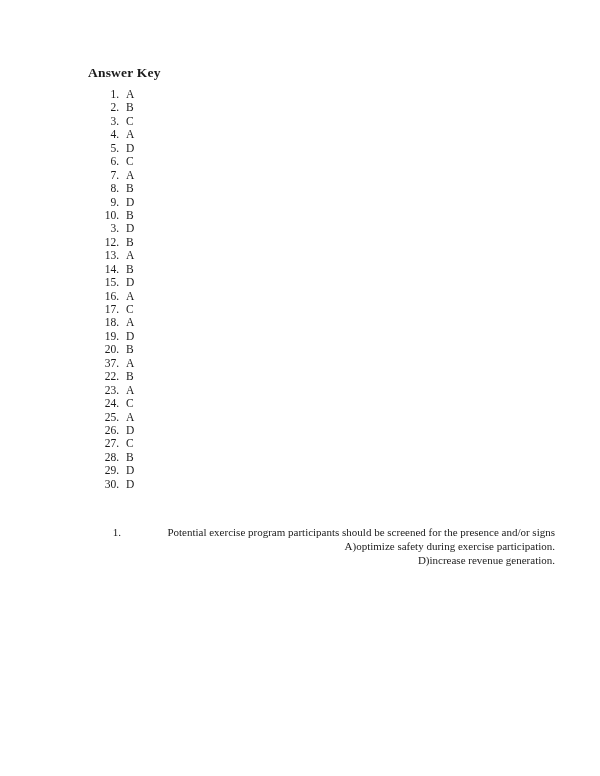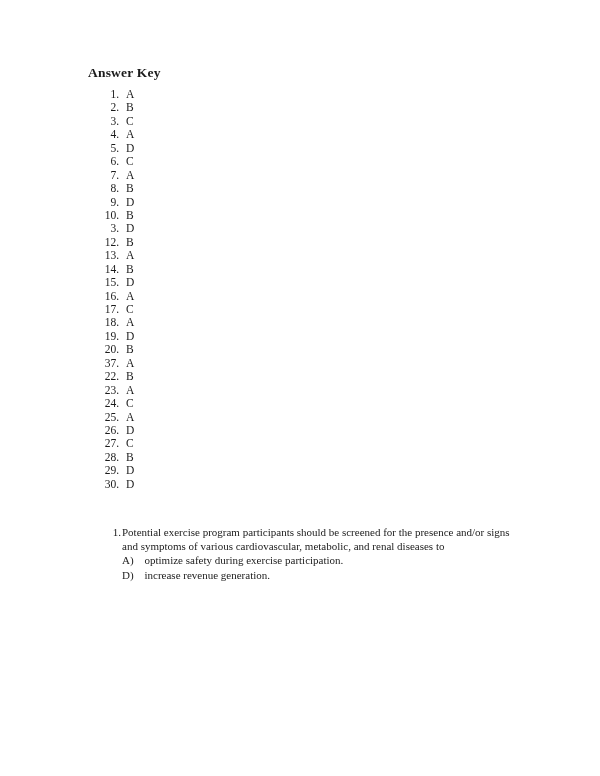--- a/index.html
+++ b/index.html
@@ -51,22 +51,23 @@
     display: flex;
     font-size: 11px;
     line-height: 14.2px;
   }
   .q-num {
     flex: none;
     width: 121px;
     text-align: right;
   }
   .q-body {
-    margin-left: 1px;
+    margin-left: 16px;
     width: 418px;
+    text-align: right;
   }
   .opt-row {
     white-space: nowrap;
   }
   .opt-label {
     display: inline-block;
     width: 22.5px;
   }
   .page-footer {
     position: absolute;
@@ -115,21 +116,20 @@
     <div class="ak-row"><span class="ak-num">27.</span><span class="ak-ans">C</span></div>
     <div class="ak-row"><span class="ak-num">28.</span><span class="ak-ans">B</span></div>
     <div class="ak-row"><span class="ak-num">29.</span><span class="ak-ans">D</span></div>
     <div class="ak-row"><span class="ak-num">30.</span><span class="ak-ans">D</span></div>
   </div>
 
   <div class="question">
     <span class="q-num">1.</span>
     <div class="q-body">
       <div>Potential exercise program participants should be screened for the presence and/or signs</div>
-      <div>and symptoms of various cardiovascular, metabolic, and renal diseases to</div>
       <div>
         <div class="opt-row"><span class="opt-label">A)</span><span>optimize safety during exercise participation.</span></div>
         <div class="opt-row"><span class="opt-label">D)</span><span>increase revenue generation.</span></div>
       </div>
     </div>
   </div>
 
   <div class="page-footer">
     <span>Page 8</span>
   </div>

